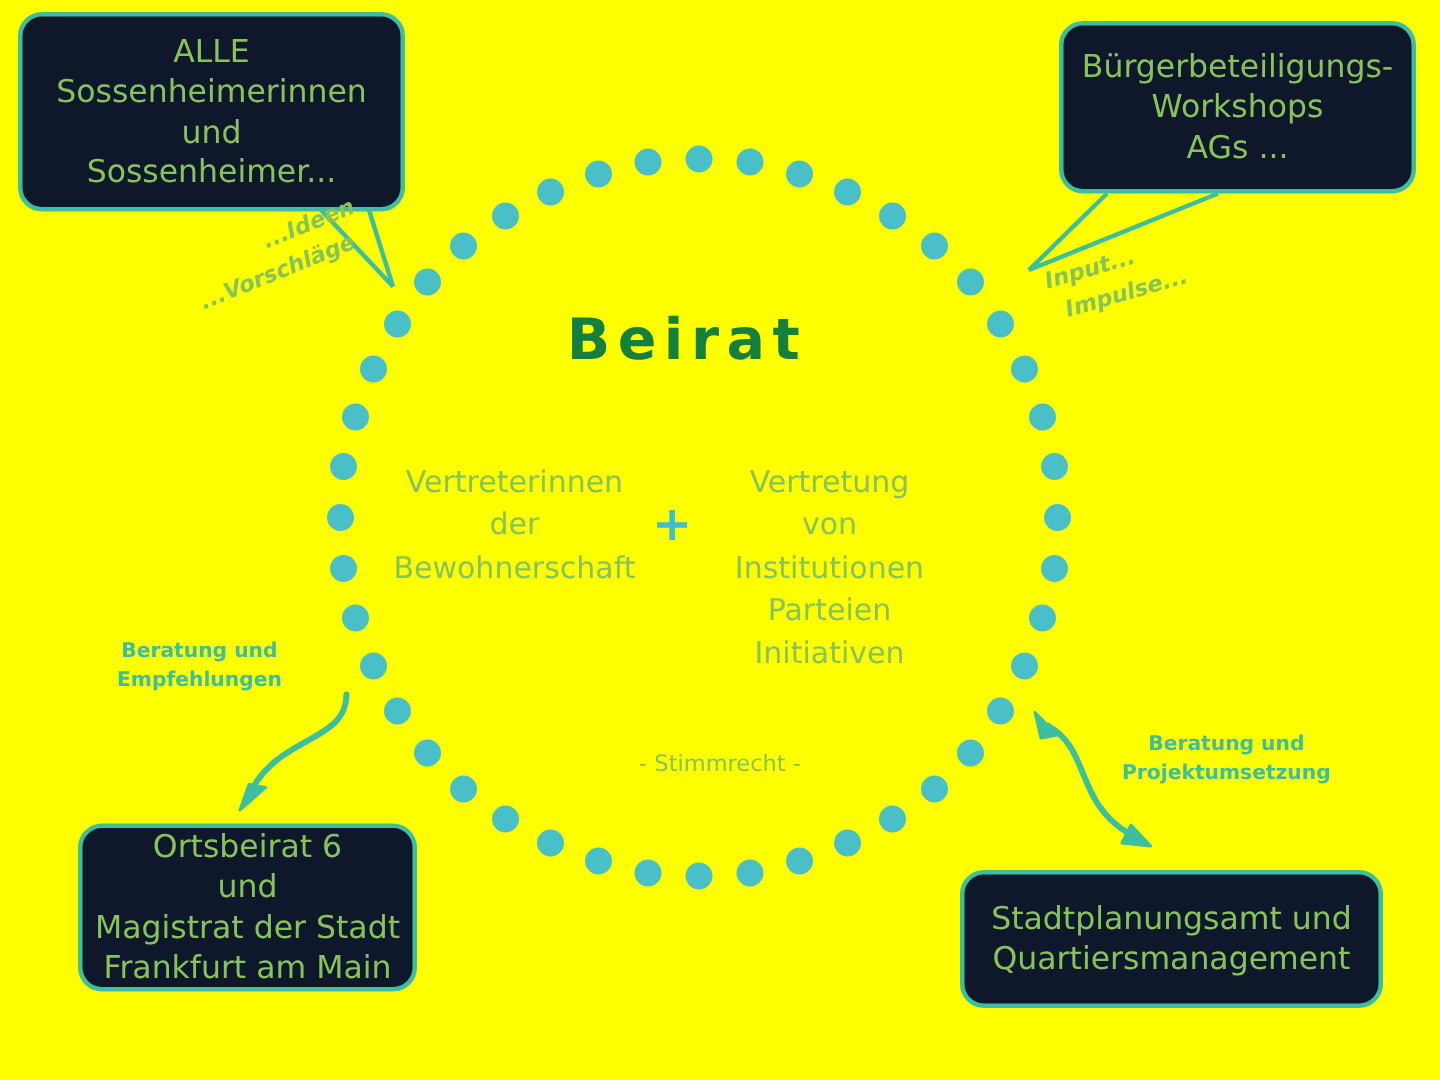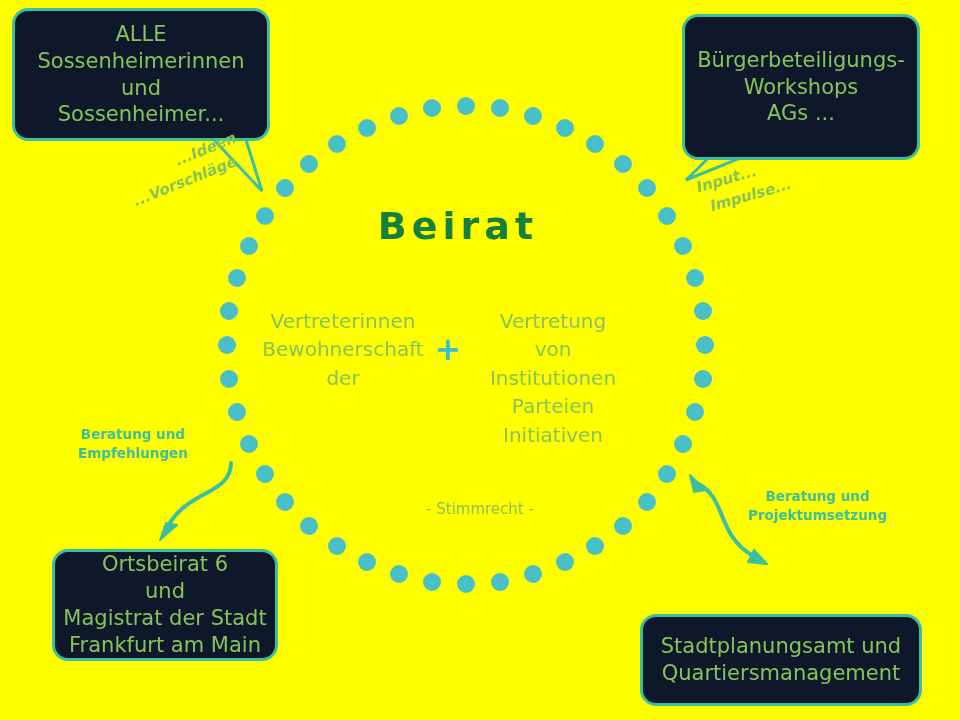--- a/index.html
+++ b/index.html
@@ -35,23 +35,23 @@
     justify-content: center;
     color: #86c35a;
     font-size: 21px;
     line-height: 1.28;
     text-align: center;
     padding: 6px 10px;
   }
   .bubble .ln { display: block; white-space: nowrap; }
 
   #bubble-citizens { left: 12px;  top: 8px;   width: 258px; height: 133px; }
-  #bubble-workshops{ left: 682px; top: 14px;  width: 238px; height: 146px; }
+  #bubble-workshops{ left: 706px; top: 14px;  width: 238px; height: 115px; }
   #bubble-ortsbeirat{ left: 52px; top: 549px; width: 226px; height: 112px; }
-  #bubble-stadtplanung{ left: 640px; top: 580px; width: 282px; height: 92px; margin-top: 34px; }
+  #bubble-stadtplanung{ left: 640px; top: 580px; width: 282px; height: 92px; }
 
   .tail-label {
     position: absolute;
     color: #86c35a;
     font-size: 15px;
     font-weight: bold;
     font-style: italic;
     line-height: 1.45;
     white-space: nowrap;
   }
@@ -184,22 +184,22 @@
     <path d="M 699 484 C 727 500, 717 535, 753 556" fill="none" stroke="#3cbfa0" stroke-width="4" stroke-linecap="round"></path>
     <path d="M 690 475 L 705 490 L 694 492 Z" fill="#3cbfa0" stroke="#3cbfa0" stroke-width="2" stroke-linejoin="round"></path>
     <path d="M 767 564 L 748 562 L 754 550 Z" fill="#3cbfa0" stroke="#3cbfa0" stroke-width="2" stroke-linejoin="round"></path>
   </svg>
 
   <div id="center-title">Beirat</div>
 
   <div id="center-cols">
     <div class="center-col">
       <span class="ln">Vertreterinnen</span>
+      <span class="ln">der</span>
       <span class="ln">Bewohnerschaft</span>
-      <span class="ln">der</span>
     </div>
     <div id="plus-sign">+</div>
     <div class="center-col">
       <span class="ln">Vertretung</span>
       <span class="ln">von</span>
       <span class="ln">Institutionen</span>
       <span class="ln">Parteien</span>
       <span class="ln">Initiativen</span>
     </div>
   </div>

